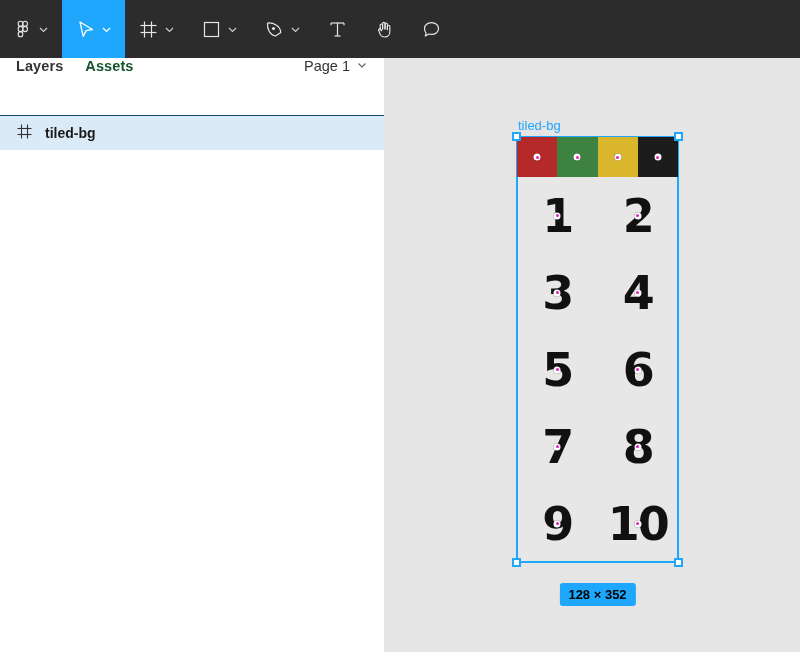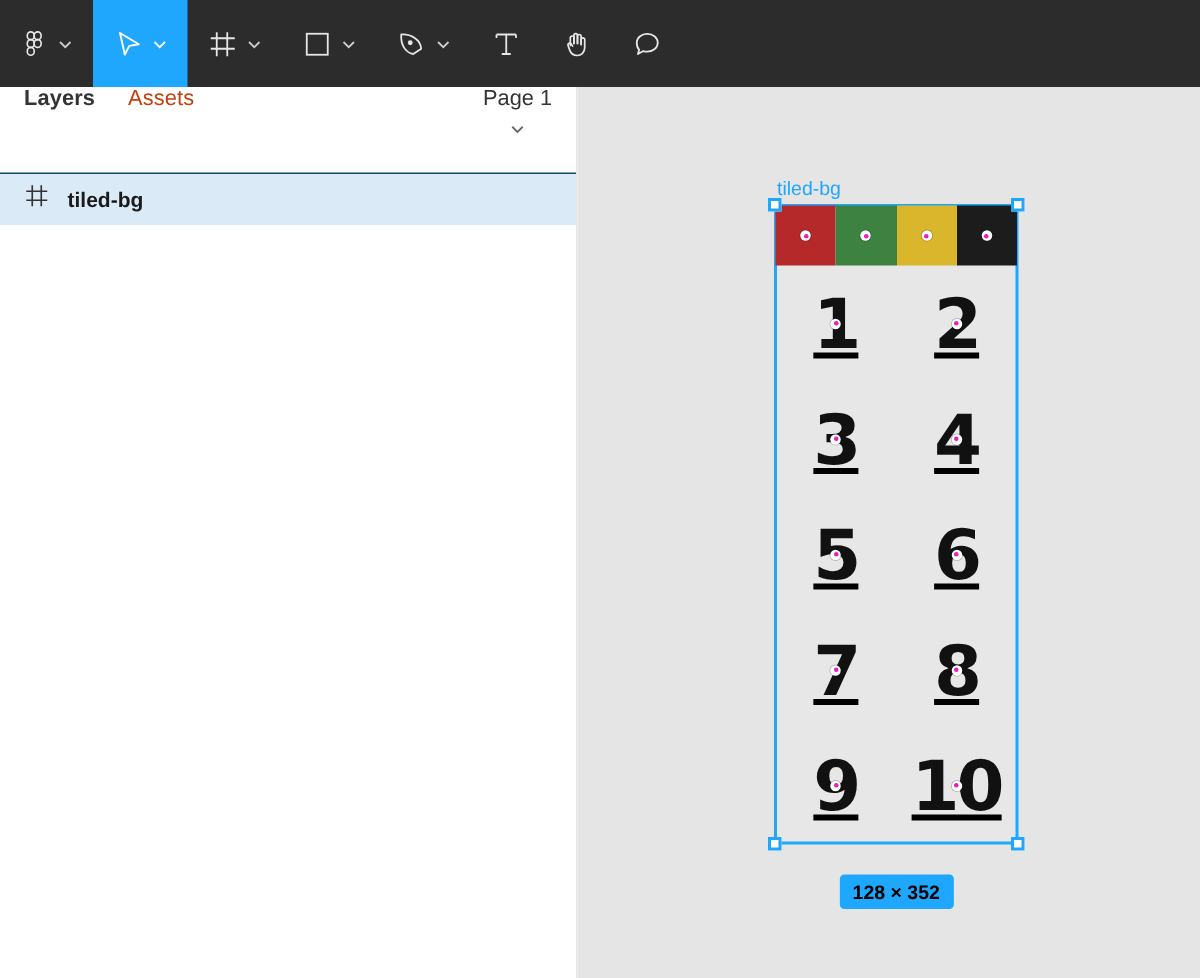--- a/index.html
+++ b/index.html
@@ -55,30 +55,29 @@
     border-bottom: 1px solid #0c4a6e;
   }
   .tab {
     font-size: 14.5px;
     font-weight: bold;
     color: #333333;
     margin-right: 22px;
     cursor: pointer;
     letter-spacing: .1px;
   }
-  .tab.inactive { color: #c2410c; font-weight: normal; }
+  .tab.inactive { color: #14532d; font-weight: bold; }
   #page-selector {
     margin-left: auto;
     display: flex;
     align-items: center;
     gap: 6px;
     font-size: 14.5px;
     color: #333333;
     cursor: pointer;
-    flex-direction: column;
   }
 
   #layer-list { padding-top: 0; }
   .layer-row {
     height: 34px;
     display: flex;
     align-items: center;
     gap: 12px;
     padding-left: 16px;
     box-sizing: border-box;
@@ -156,21 +155,20 @@
     right: 0; bottom: 0;
     display: grid;
     grid-template-columns: 1fr 1fr;
     grid-template-rows: repeat(5, 1fr);
   }
   .num-cell {
     position: relative;
     display: flex;
     align-items: center;
     justify-content: center;
-    text-decoration: underline;
   }
   .num-cell span.glyph {
     font-family: "DejaVu Sans", sans-serif;
     font-size: 46px;
     font-weight: bold;
     color: #111111;
     line-height: 1;
     letter-spacing: -2px;
   }
 

